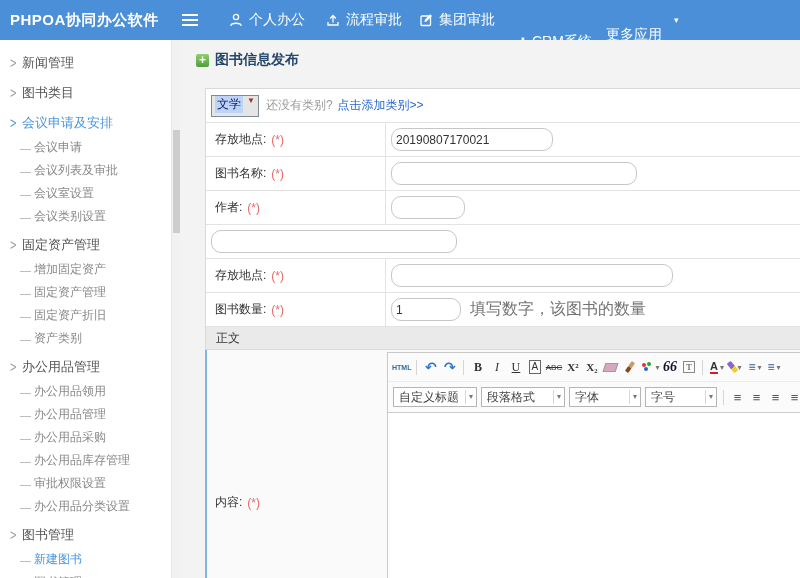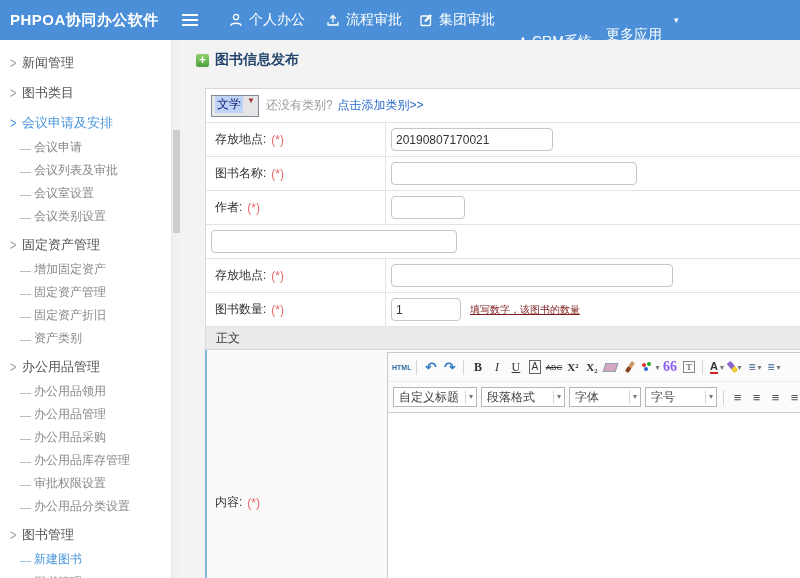--- a/index.html
+++ b/index.html
@@ -39,23 +39,23 @@
   .content{position:absolute;left:180px;top:40px;width:620px;height:538px;background:#f3f3f3;overflow:hidden;}
   .page-title{position:absolute;left:16px;top:11px;display:flex;align-items:center;}
   .plus-badge{width:13px;height:13px;border-radius:2px;background:linear-gradient(#8ed06b,#4f9f3f);color:#fff;font-size:12px;font-weight:bold;line-height:13px;text-align:center;margin-right:6px;}
   .page-title .t{font-size:14px;font-weight:bold;color:#25476b;}
   
   .form-table{position:absolute;left:25px;top:48px;width:1000px;background:#fff;border:1px solid #d9d9d9;}
   .frow{display:flex;height:33px;border-bottom:1px solid #e3e3e3;background:#fff;}
   .flabel{width:180px;box-sizing:border-box;display:flex;align-items:center;padding-left:9px;border-right:1px solid #e3e3e3;font-size:12px;color:#333;}
   .req{color:#e86a6a;margin-left:5px;font-size:12px;}
   .fvalue{flex:1;display:flex;align-items:center;padding-left:5px;}
-  .tinput{border:1px solid #c6c6c6;border-radius:4px;height:19px;padding:1px 4px;font-size:12px;color:#333;font-family:inherit;}
+  .tinput{border:1px solid #c6c6c6;border-radius:10px;height:19px;padding:1px 4px;font-size:12px;color:#333;font-family:inherit;}
   .w-no{width:152px;} .w-name{width:236px;} .w-author{width:64px;} .w-pub{width:236px;} .w-loc{width:272px;} .w-qty{width:60px;}
-  .hint{color:#7f1d1d;font-size:10px;margin-left:9px;text-decoration:underline;}
+  .hint{color:#737373;font-size:16px;margin-left:9px;}
   .cat-select{display:inline-flex;align-items:flex-start;border:1px solid #7f8b99;background:#e5e5e5;height:20px;padding:0 3px;cursor:pointer;}
   .cat-select .val{background:#bcd4f5;color:#14147a;font-size:12px;padding:0 2px;}
   .cat-select .sel-arr{color:#a03030;font-size:8px;margin-left:4px;}
   .nocat{color:#999;font-size:12px;margin-left:7px;}
   .addcat{color:#2767cc;font-size:12px;margin-left:5px;cursor:pointer;text-decoration:none;}
   .section-row{height:22px;background:#eaeaea;display:flex;align-items:center;padding-left:10px;font-size:12px;color:#333;border-bottom:1px solid #d9d9d9;}
   .row-content{display:flex;min-height:305px;position:relative;background:#fafafa;border-bottom:0;}
   .row-content::before{content:'';position:absolute;left:-1px;top:0;bottom:0;width:2px;background:#82b7dc;}
   .row-content .flabel{background:#fafafa;border-right:none;}
   
@@ -69,21 +69,21 @@
   .b-undo,.b-redo{color:#2e79c6;font-size:14px;font-weight:bold;}
   .b-bold{font-family:"Liberation Serif","DejaVu Serif",serif;font-weight:bold;}
   .b-italic{font-family:"Liberation Serif","DejaVu Serif",serif;font-style:italic;}
   .b-underline{text-decoration:underline;font-family:"Liberation Serif","DejaVu Serif",serif;}
   .b-abox .bx{border:1px solid #666;font-size:10px;line-height:12px;padding:0 2px;}
   .b-strike{text-decoration:line-through;font-size:8px;letter-spacing:0;}
   .b-sup,.b-sub{font-size:11px;font-family:"Liberation Serif","DejaVu Serif",serif;font-weight:bold;}
   .i-eraser{width:11px;height:7px;background:#d7a7c0;border:1px solid #8fa0b0;transform:skewX(-18deg);display:inline-block;}
   .i-brush{width:4px;height:12px;background:linear-gradient(to bottom,#cc9966 0 55%,#884422 55%);transform:rotate(35deg);border-radius:1px;display:inline-block;}
   .i-palette{width:4px;height:4px;border-radius:50%;background:#d33;box-shadow:5px -1px 0 #2a2,2px 4px 0 #26c;display:inline-block;margin:1px 7px 5px 2px;}
-  .b-quote{font-family:"Liberation Serif","DejaVu Serif",serif;font-weight:bold;color:#8b5cf6;font-size:14px;}
+  .b-quote{font-family:"Liberation Serif","DejaVu Serif",serif;font-weight:bold;font-style:italic;color:#0f172a;font-size:14px;}
   .b-paste .bx{border:1px solid #888;font-size:9px;font-family:"Liberation Serif","DejaVu Serif",serif;line-height:10px;padding:0 2px;color:#333;}
   .b-fontcolor .fc{border-bottom:2px solid #cc2222;font-size:11px;font-weight:bold;line-height:12px;}
   .i-marker{width:5px;height:12px;background:linear-gradient(to bottom,#8866cc 0 55%,#eecc33 55%);transform:rotate(-40deg);border-radius:1px;display:inline-block;}
   .i-list{color:#345a8c;font-size:12px;font-weight:bold;}
   .i-align{color:#555;font-size:13px;}
   .caret{font-size:8px;color:#777;margin-left:2px;}
   .esel{display:inline-flex;align-items:center;justify-content:space-between;border:1px solid #b5b5b5;background:#fff;height:20px;font-size:12px;color:#444;padding:0 3px 0 5px;margin:0 2px;cursor:pointer;box-sizing:border-box;}
   .esel .caret{border-left:1px solid #d8d8d8;padding-left:3px;margin-left:4px;height:14px;line-height:14px;}
   .es0{width:84px;} .es1{width:84px;} .es2{width:72px;} .es3{width:72px;}
   .edit-area{height:254px;background:#fff;cursor:text;}

